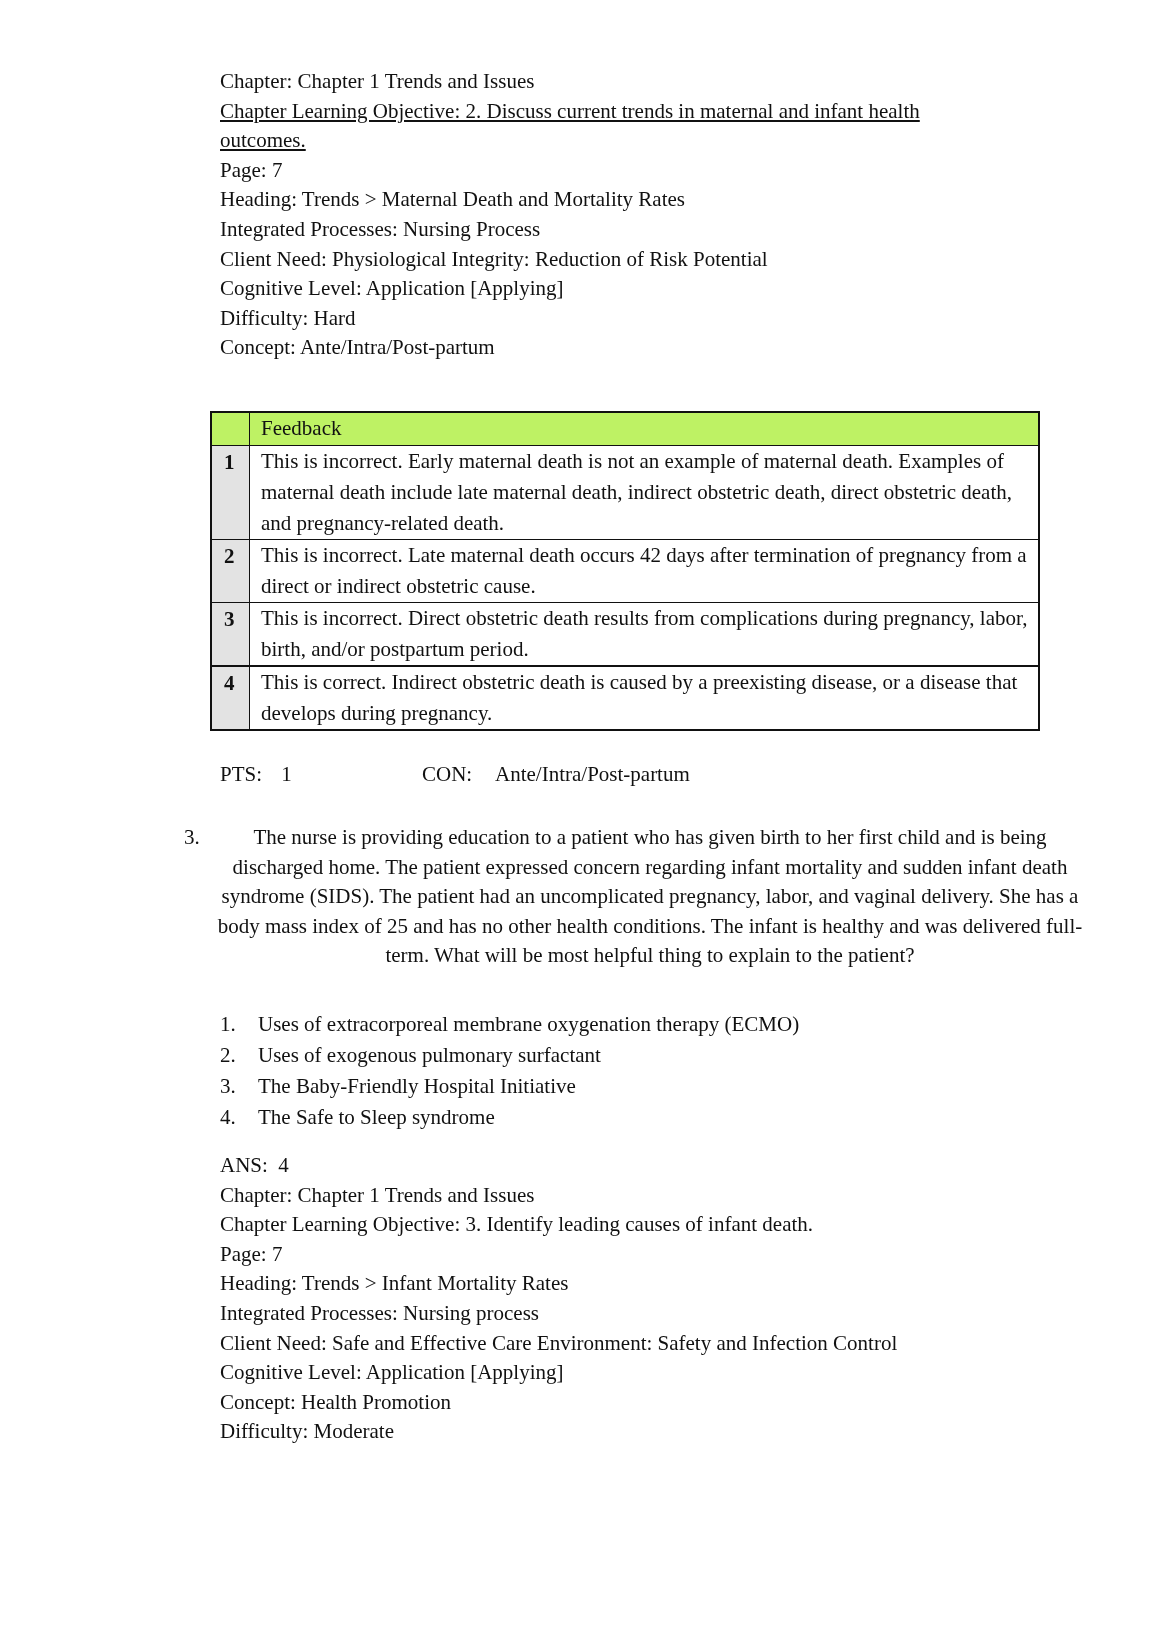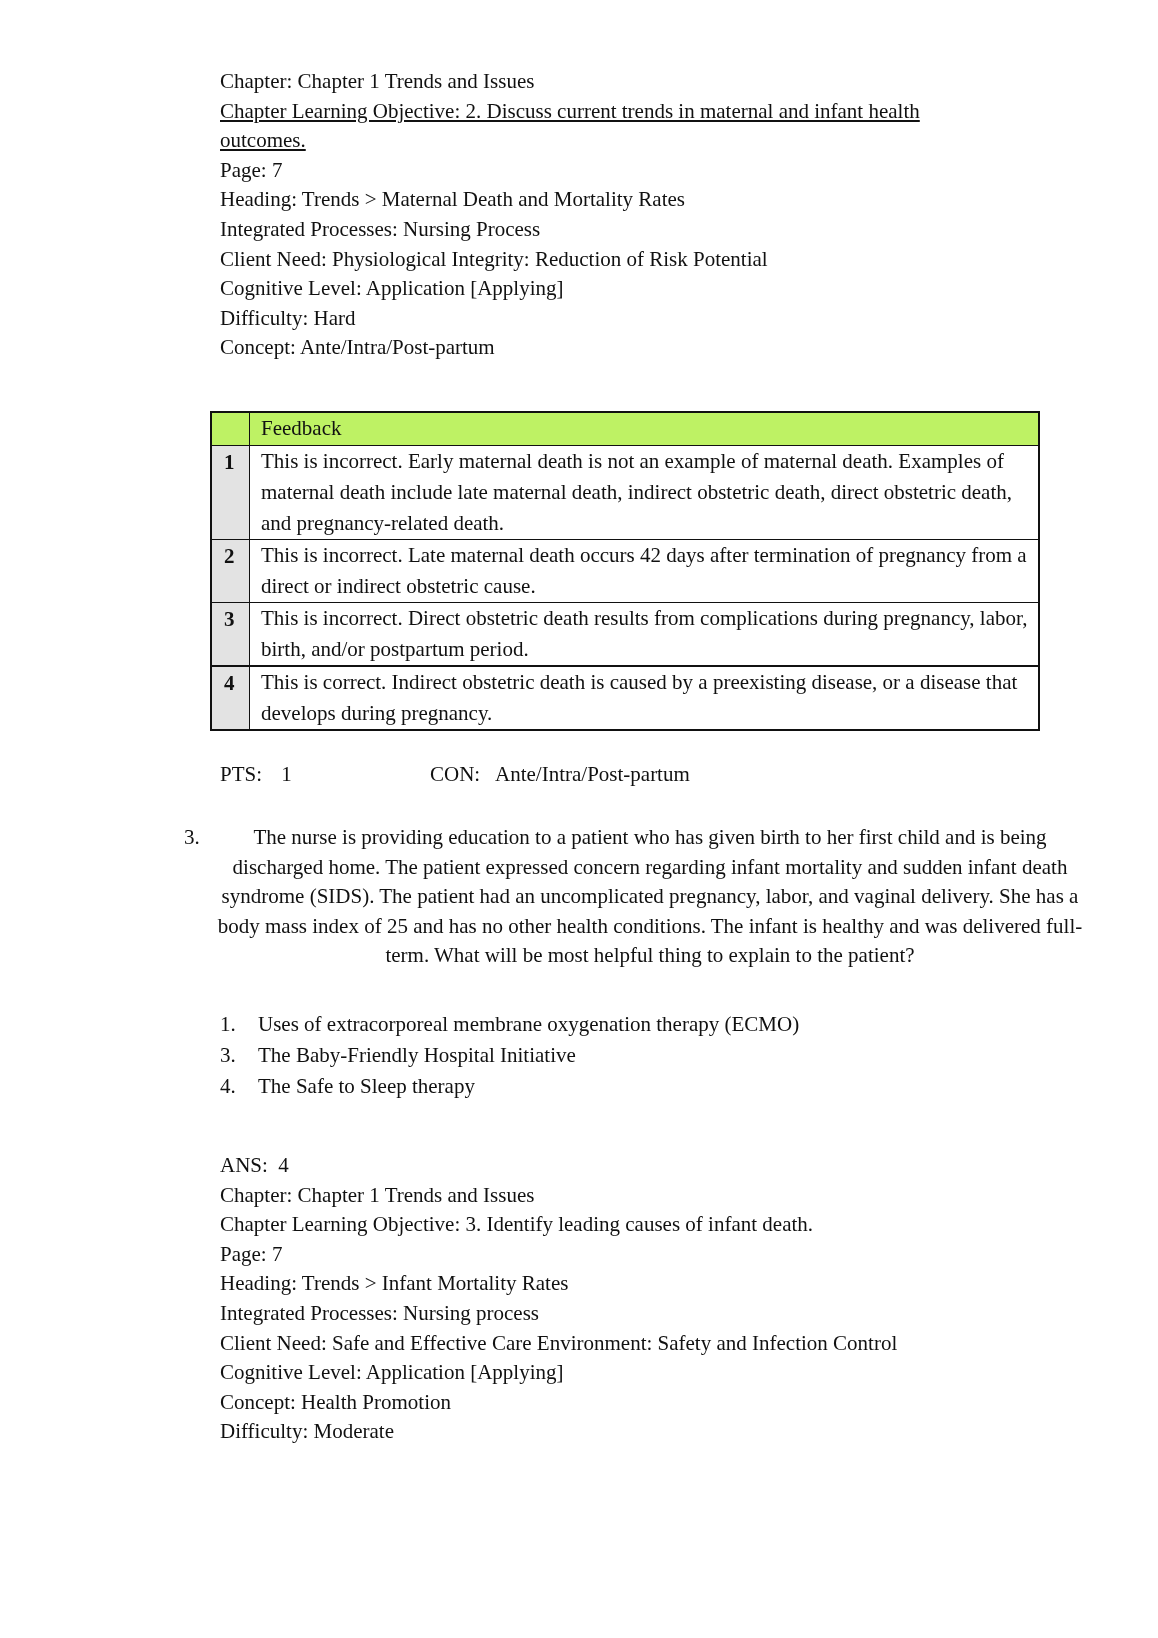--- a/index.html
+++ b/index.html
@@ -64,21 +64,21 @@
     }
 
     .pts-line {
       position: absolute;
       left: 220px;
       top: 760px;
       white-space: nowrap;
     }
     .pts-line .pts-label { display: inline-block; text-align: right; }
     .pts-line .pts-value { display: inline-block; margin-left: 14px; }
-    .pts-line .con-label { position: absolute; left: 210px; top: 0; }
+    .pts-line .con-label { position: absolute; left: 202px; top: 0; }
     .pts-line .con-value { position: absolute; left: 275px; top: 0; white-space: nowrap; }
 
     .question {
       position: absolute;
       left: 184px;
       top: 823px;
       width: 910px;
     }
     .question .qnum {
       position: absolute;
@@ -159,24 +159,27 @@
   <div class="question">
     <span class="qnum">3.</span>
     <div class="stem">The nurse is providing education to a patient who has given birth to her first child and is being discharged home. The patient expressed concern regarding infant mortality and sudden infant death syndrome (SIDS). The patient had an uncomplicated pregnancy, labor, and vaginal delivery. She has a body mass index of 25 and has no other health conditions. The infant is healthy and was delivered full-term. What will be most helpful thing to explain to the patient?</div>
   </div>
 
   <div class="options">
     <div class="option">
       <span class="opt-num">1.</span><span>Uses of extracorporeal membrane oxygenation therapy (ECMO)</span>
     </div>
     <div class="option">
+      <span class="opt-num">2.</span><span>Uses of exogenous pulmonary surfactant</span>
+    </div>
+    <div class="option">
       <span class="opt-num">3.</span><span>The Baby-Friendly Hospital Initiative</span>
     </div>
     <div class="option">
-      <span class="opt-num">4.</span><span>The Safe to Sleep therapy</span>
+      <span class="opt-num">4.</span><span>The Safe to Sleep syndrome</span>
     </div>
   </div>
 
   <div class="meta-block" id="meta-bottom">
     <span class="meta-line" style="white-space:pre;">ANS:  4</span>
     <span class="meta-line">Chapter: Chapter 1 Trends and Issues</span>
     <span class="meta-line">Chapter Learning Objective: 3. Identify leading causes of infant death.</span>
     <span class="meta-line">Page: 7</span>
     <span class="meta-line">Heading: Trends &gt; Infant Mortality Rates</span>
     <span class="meta-line">Integrated Processes: Nursing process</span>

